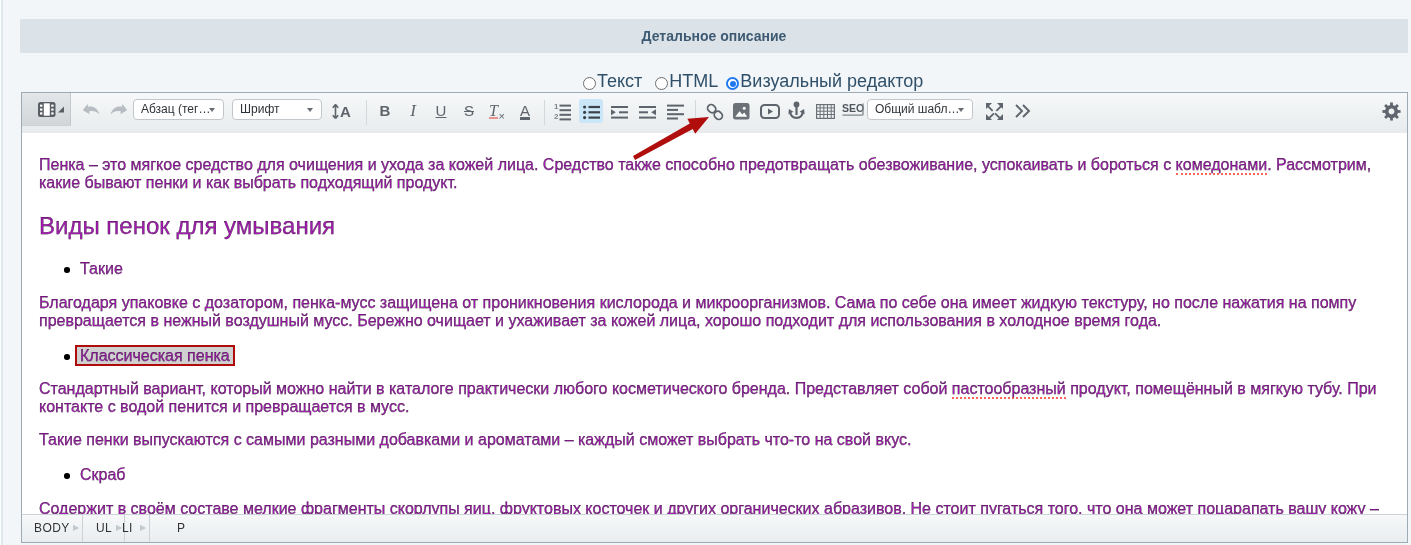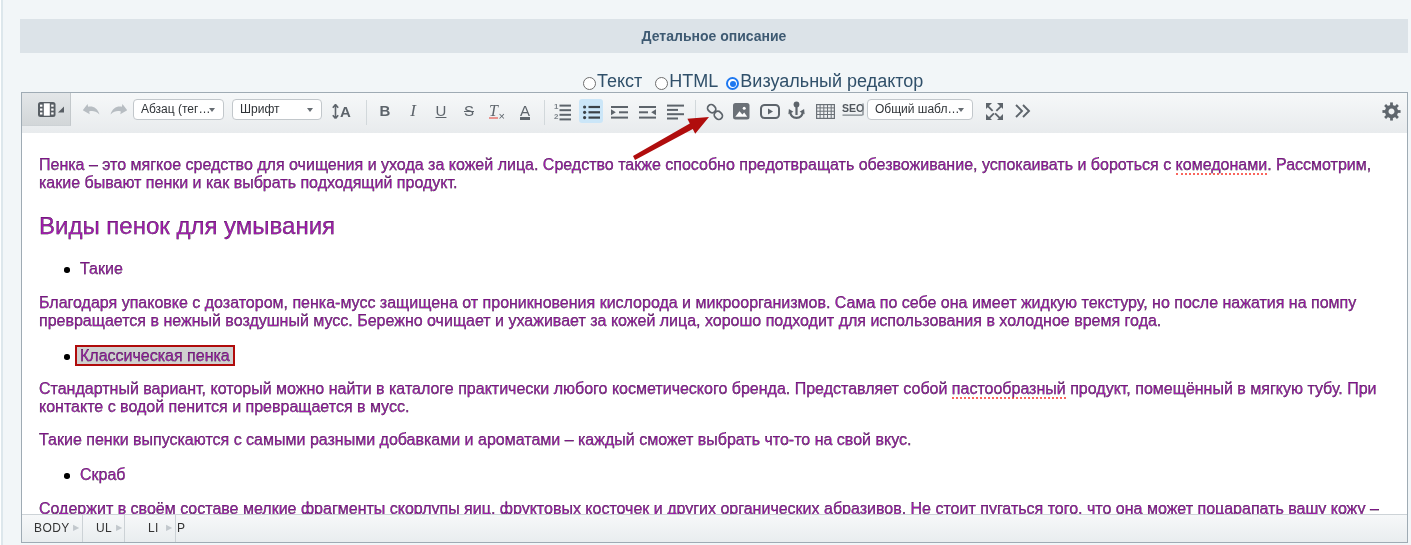--- a/index.html
+++ b/index.html
@@ -206,21 +206,21 @@
     </div>
     <div class="statusbar">
       <div class="pathcell" style="left:0;width:61px">
         <span class="lbl" style="left:12px">BODY</span>
         <span class="chev" style="left:51px">▶</span>
       </div>
       <div class="pathcell" style="left:61px;width:42px">
         <span class="lbl" style="left:13px">UL</span>
         <span class="chev" style="left:33px">▶</span>
       </div>
-      <div class="pathcell" style="left:114px;width:40px">
+      <div class="pathcell" style="left:88px;width:40px">
         <span class="lbl" style="left:12px">LI</span>
         <span class="chev" style="left:30px">▶</span>
       </div>
       <div class="pathcell" style="left:143px;width:40px;border-right:none">
         <span class="lbl" style="left:12px">P</span>
       </div>
     </div>
   </div>
   <svg id="arrow" width="120" height="70" viewBox="0 0 120 70" style="position:absolute;left:620px;top:100px">
     <path d="M13 56.1 L69.8 23.4 L67.4 18.7 L89 17 L75.2 33.7 L72.8 29 L15 60 Z" fill="#b00d0d"></path>

